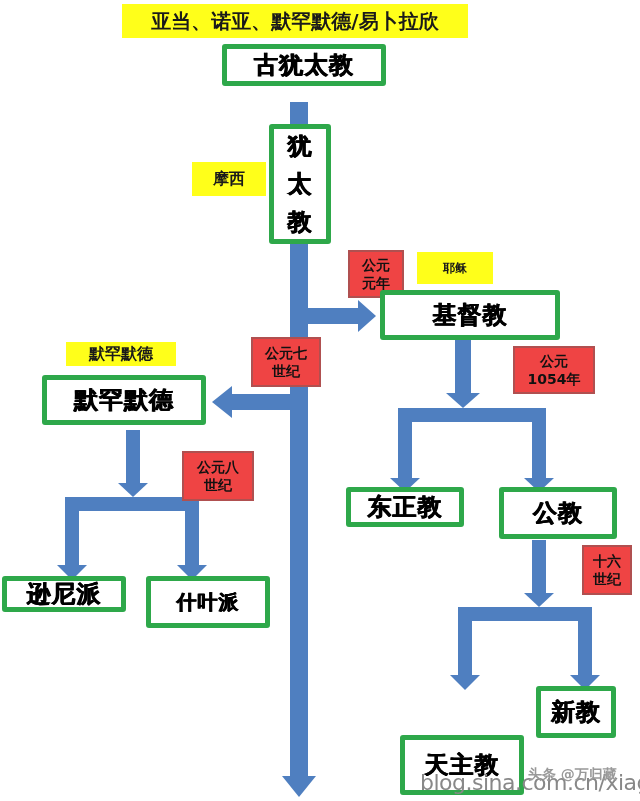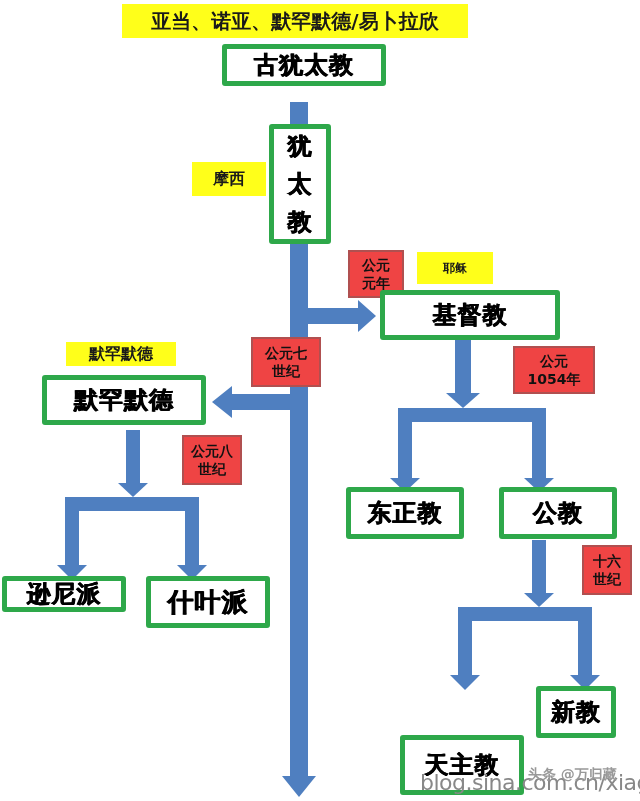--- a/index.html
+++ b/index.html
@@ -83,28 +83,28 @@
 <div class="abs era" style="left:479px;top:346px;width:82px;height:48px;">公元
 1054年</div>
 
 <div class="abs yellow" style="left:66px;top:334px;width:110px;height:24px;font-size:16px;margin-top:8px;">默罕默德</div>
 
 <div class="abs era" style="left:217px;top:337px;width:70px;height:50px;">公元七
 世纪</div>
 
 <div class="abs node" style="left:42px;top:375px;width:164px;height:50px;font-size:24px;">默罕默德</div>
 
-<div class="abs era" style="left:148px;top:435px;width:60px;height:50px;">公元八
+<div class="abs era" style="left:148px;top:451px;width:72px;height:50px;">公元八
 世纪</div>
 
 <div class="abs node" style="left:2px;top:576px;width:124px;height:36px;font-size:24px;">逊尼派</div>
 
-<div class="abs node" style="left:146px;top:576px;width:124px;height:52px;font-size:26px;">什叶派</div>
+<div class="abs node" style="left:146px;top:576px;width:124px;height:52px;font-size:20px;">什叶派</div>
 
-<div class="abs node" style="left:346px;top:487px;width:118px;height:52px;font-size:24px;font-family:Liberation Mono, monospace;">东正教</div>
+<div class="abs node" style="left:346px;top:487px;width:118px;height:40px;font-size:24px;font-family:Liberation Mono, monospace;">东正教</div>
 
 <div class="abs node" style="left:482px;top:487px;width:118px;height:52px;font-size:24px;margin-left:17px;">公教</div>
 
 <div class="abs era" style="left:548px;top:545px;width:50px;height:50px;">十六
 世纪</div>
 
 <div class="abs node" style="left:400px;top:719px;width:124px;height:60px;font-size:24px;margin-top:16px;">天主教</div>
 
 <div class="abs node" style="left:536px;top:686px;width:80px;height:52px;font-size:24px;">新教</div>
 

